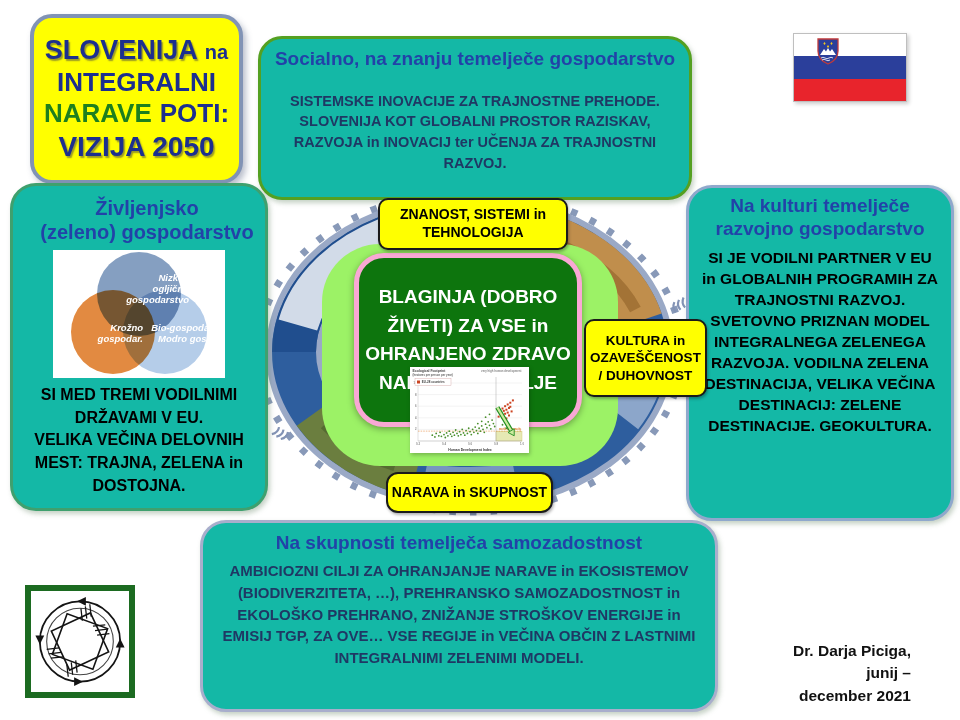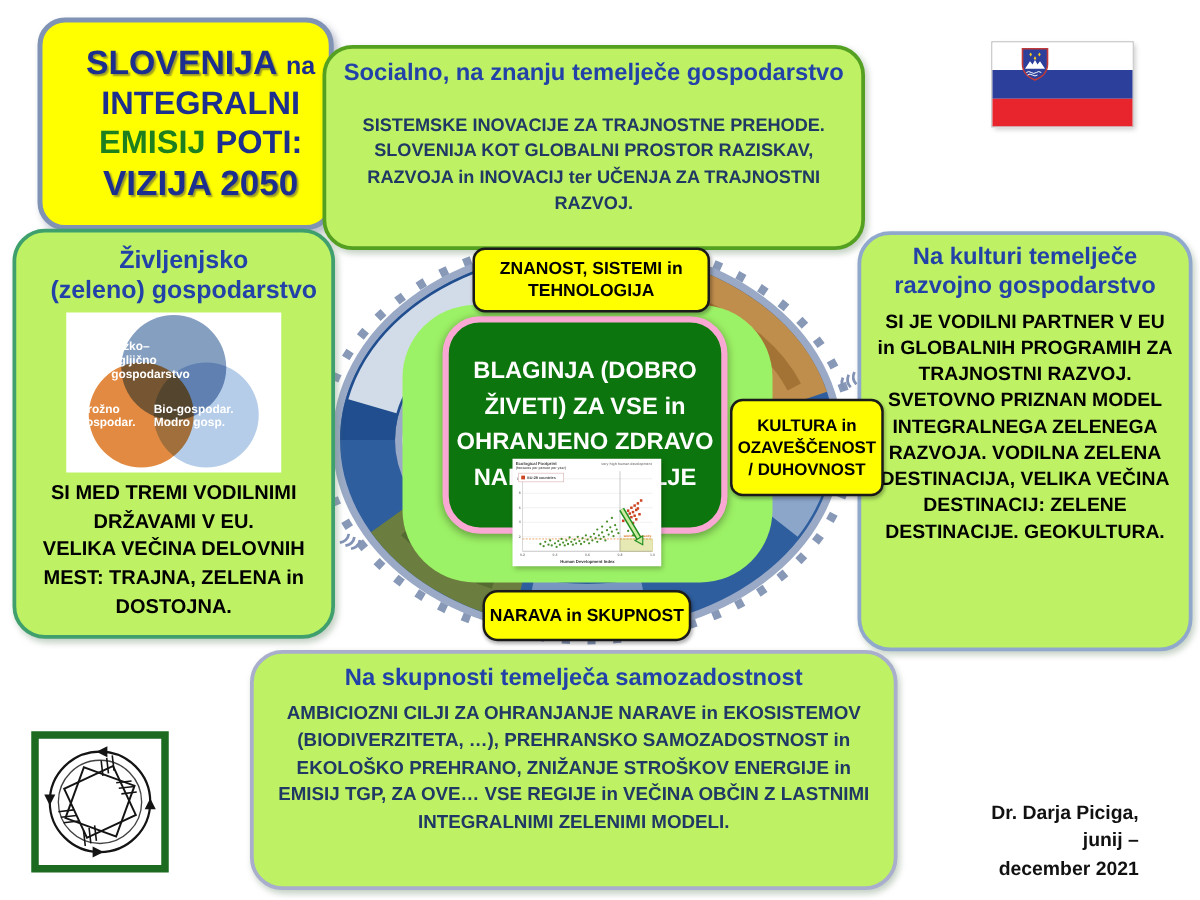--- a/index.html
+++ b/index.html
@@ -9,54 +9,54 @@
   }
   .abs{position:absolute;}
   .preline{white-space:pre-line;}
 
   
   .title-box{
     left:30px;top:14px;width:205px;height:162px;z-index:2;
     background:#FFFF00;border:4px solid #8193B5;border-radius:22px;
     box-shadow:3px 4px 6px rgba(100,110,140,.45);
     display:flex;flex-direction:column;justify-content:center;align-items:center;
-    text-align:center;line-height:1.22;padding-left:24px;
+    text-align:center;line-height:1.22;
   }
   .title-navy{color:#1C2F8F;font-size:26px;}
   .title-shadow{text-shadow:1.5px 1.5px 1.5px rgba(70,70,70,.55);}
   .title-main{font-size:27px;color:#1C2F8F;}
   .title-suffix{font-size:20px;color:#1C2F8F;margin-left:7px;}
   .title-green{color:#1E7F1E;font-size:26px;}
   .title-rest{margin-left:8px;}
   .title-vizija{font-size:28px;}
 
   
   .gbox{
-    background:#bef264;border-radius:26px;z-index:2;text-align:center;
+    background:#14b8a6;border-radius:26px;z-index:2;text-align:center;
     box-shadow:2px 3px 5px rgba(110,140,110,.4);
   }
   .gbox-top{left:258px;top:36px;width:428px;height:158px;border:3px solid #54A021;border-radius:24px;}
   .gbox-left{left:10px;top:183px;width:252px;height:322px;border:3px solid #3FA06E;}
   .gbox-right{left:686px;top:185px;width:262px;height:330px;border:3px solid #8FA8CC;}
   .gbox-bottom{left:200px;top:520px;width:512px;height:186px;border:3px solid #A8AECC;}
   .gtitle{color:#2242A8;font-size:19px;line-height:1.2;margin-top:9px;}
   .gbody-navy{color:#1F3864;font-size:14.5px;line-height:1.42;margin-top:20px;padding:0 16px;}
   .gbody-black{color:#000;font-size:16px;line-height:1.42;margin-top:6px;padding:0 10px;}
   .gbox-right .gtitle{font-size:19px;margin-top:7px;}
   .gbox-right .gbody-black{font-size:15.5px;line-height:1.36;padding:0 12px;margin-top:6px;}
   .gbox-bottom .gbody-navy{font-size:15px;line-height:1.46;margin-top:5px;padding:0 18px;}
   .gbox-left .gtitle{font-size:20px;margin-top:10px;padding-left:16px;}
 
   
   .venn{position:relative;width:172px;height:128px;background:#fff;margin:6px auto 0 auto;}
   .vc{position:absolute;width:84px;height:84px;border-radius:50%;mix-blend-mode:multiply;opacity:.92;}
   .vc-top{left:44px;top:2px;background:#7B97BC;}
   .vc-left{left:18px;top:40px;background:#E08030;}
   .vc-right{left:70px;top:40px;background:#AFC9E8;}
-  .vlabel{position:absolute;color:#fff;font-size:9.5px;line-height:1.18;text-align:left;}
+  .vlabel{position:absolute;color:#fff;font-size:9.5px;line-height:1.18;text-align:right;font-style:italic;}
   .vl-top{left:36px;top:22px;width:100px;}
   .vl-left{left:10px;top:72px;width:80px;}
   .vl-right{left:70px;top:72px;width:92px;}
 
   
   .core-box{
     left:354px;top:253px;width:218px;height:164px;z-index:3;
     background:#0D750D;border:5px solid #f9a8d4;border-radius:30px;
     box-shadow:0 2px 7px rgba(0,0,0,.35);
     display:flex;align-items:center;justify-content:center;text-align:center;
@@ -133,21 +133,21 @@
 
     <rect x="322" y="244" width="296" height="222" rx="58" fill="#9CF266"></rect>
   </svg>
 
   <div class="abs title-box">
     <div>
       <span class="title-main title-shadow">SLOVENIJA</span><span class="title-suffix">na</span>
     </div>
     <div class="title-navy">INTEGRALNI</div>
     <div>
-      <span class="title-green">EMISIJ</span><span class="title-navy title-rest">POTI:</span>
+      <span class="title-green">NARAVE</span><span class="title-navy title-rest">POTI:</span>
     </div>
     <div class="title-navy title-vizija title-shadow">VIZIJA 2050</div>
   </div>
 
   <div class="abs flag">
     <div class="stripe st-white"></div>
     <div class="stripe st-blue"></div>
     <div class="stripe st-red"></div>
     <svg class="coat" viewBox="0 0 24 27">
       <path d="M2,1 h20 v12 c0,8 -5,11 -10,13 c-5,-2 -10,-5 -10,-13 Z" fill="#2B3F9B" stroke="#C03A3A" stroke-width="1.3"></path>

